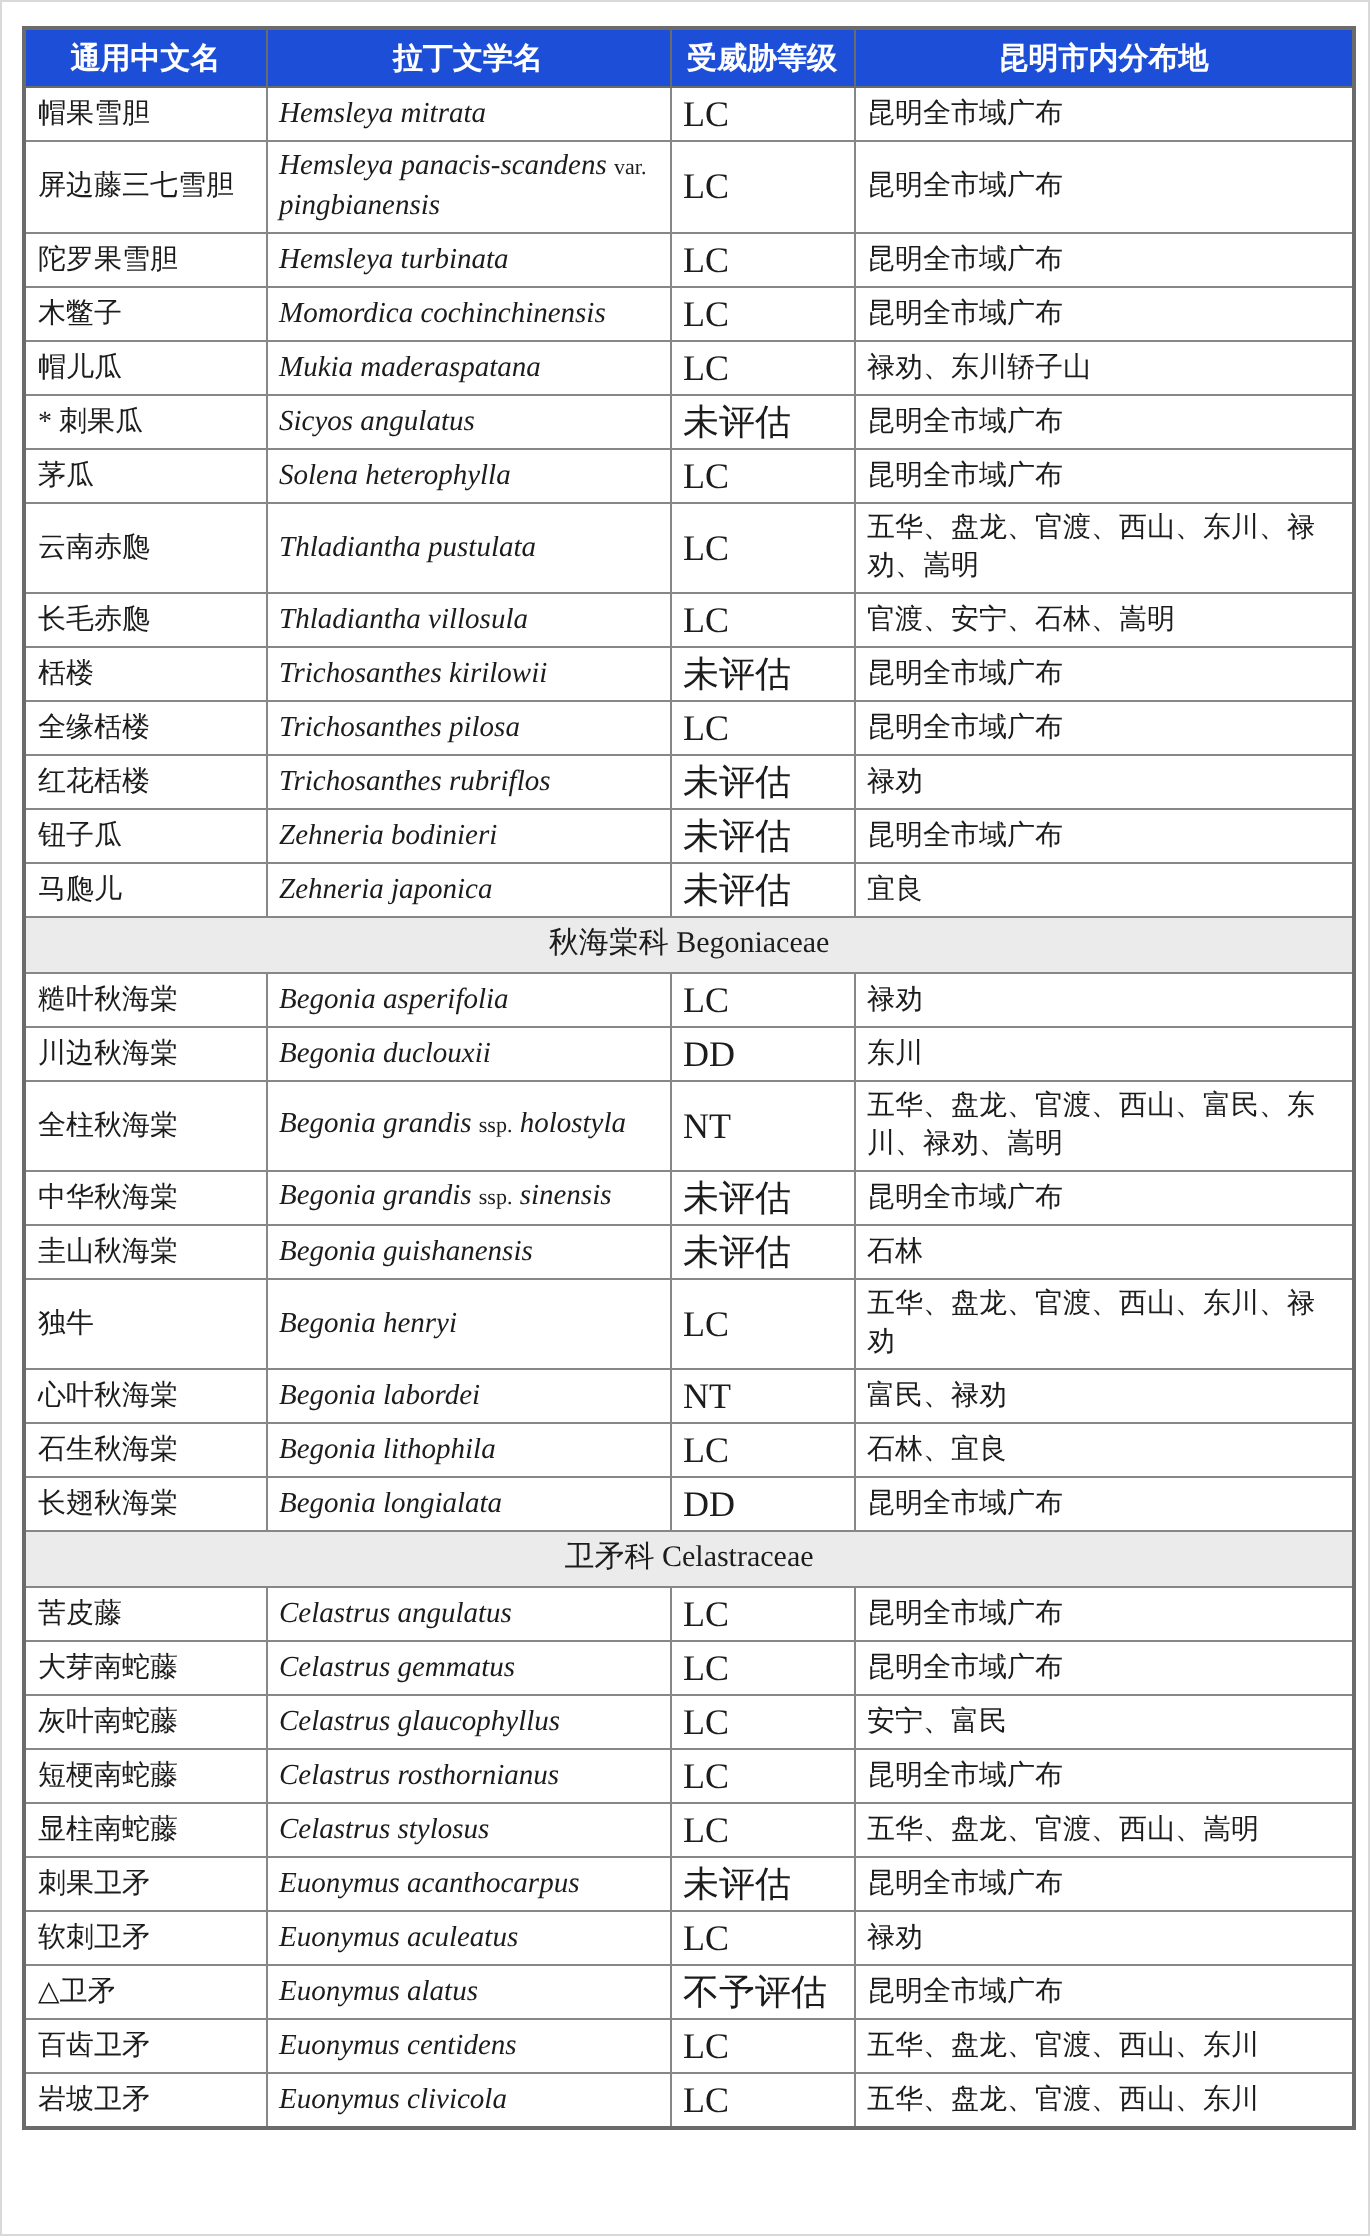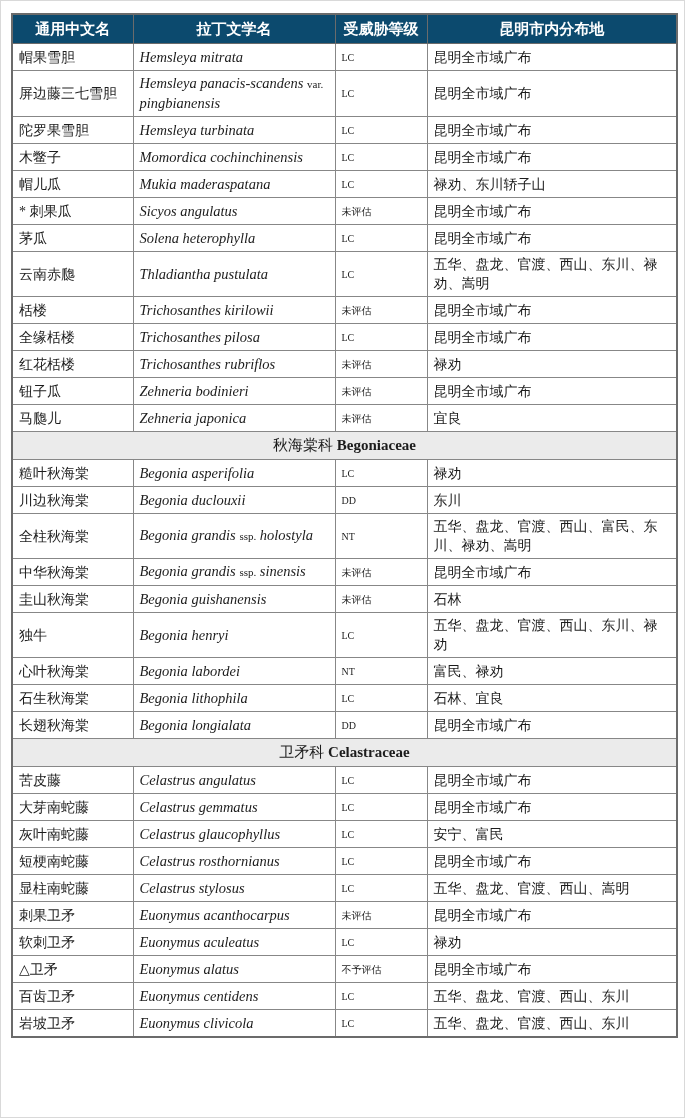--- a/index.html
+++ b/index.html
@@ -23,21 +23,21 @@
     width: 665px;
     border-collapse: collapse;
     table-layout: fixed;
     border: 2px solid #6b6b6b;
   }
   col.c1 { width: 121px; }
   col.c2 { width: 202px; }
   col.c3 { width: 92px; }
   col.c4 { width: 250px; }
   th {
-    background: #0c4a6e;
+    background: #1d4ed8;
     color: #ffffff;
     font-family: "Liberation Sans", "DejaVu Sans", sans-serif;
     font-weight: bold;
     font-size: 15px;
     border: 1px solid #6b6b6b;
     text-align: center;
     padding: 4px 2px;
     height: 20px;
     vertical-align: middle;
   }
@@ -53,29 +53,29 @@
   td.cell-single { height: 20px; }
   td.latin-cell {
     font-style: italic;
     font-size: 14.5px;
     margin-top: 40px;
   }
   td.latin-cell .upright {
     font-style: normal;
     font-size: 11px;
   }
-  td.status-cell { font-size: 10px; }
+  td.status-cell { font-size: 18px; }
   td.family-cell {
     background: #ebebeb;
     text-align: center;
     height: 21px;
     font-size: 15px;
   }
   td.family-cell .family-cn { font-weight: normal; }
-  td.family-cell .family-latin { font-weight: bold; margin-top: 12px; }
+  td.family-cell .family-latin { font-weight: normal; margin-top: 12px; }
 </style>
 </head>
 <body>
 
 <div class="table-wrap">
   <table class="species-table">
     <colgroup>
       <col class="c1">
         <col class="c2">
         <col class="c3">
@@ -132,20 +132,26 @@
           <td class="status-cell cell-single">LC</td>
           <td class="cell-single">昆明全市域广布</td>
         </tr>
         <tr>
           <td class="cell-single">云南赤瓟</td>
           <td class="latin-cell cell-single"><span>Thladiantha pustulata</span></td>
           <td class="status-cell cell-single">LC</td>
           <td class="cell-single">五华、盘龙、官渡、西山、东川、禄劝、嵩明</td>
         </tr>
         <tr>
+          <td class="cell-single">长毛赤瓟</td>
+          <td class="latin-cell cell-single"><span>Thladiantha villosula</span></td>
+          <td class="status-cell cell-single">LC</td>
+          <td class="cell-single">官渡、安宁、石林、嵩明</td>
+        </tr>
+        <tr>
           <td class="cell-single">栝楼</td>
           <td class="latin-cell cell-single"><span>Trichosanthes kirilowii</span></td>
           <td class="status-cell cell-single">未评估</td>
           <td class="cell-single">昆明全市域广布</td>
         </tr>
         <tr>
           <td class="cell-single">全缘栝楼</td>
           <td class="latin-cell cell-single"><span>Trichosanthes pilosa</span></td>
           <td class="status-cell cell-single">LC</td>
           <td class="cell-single">昆明全市域广布</td>

